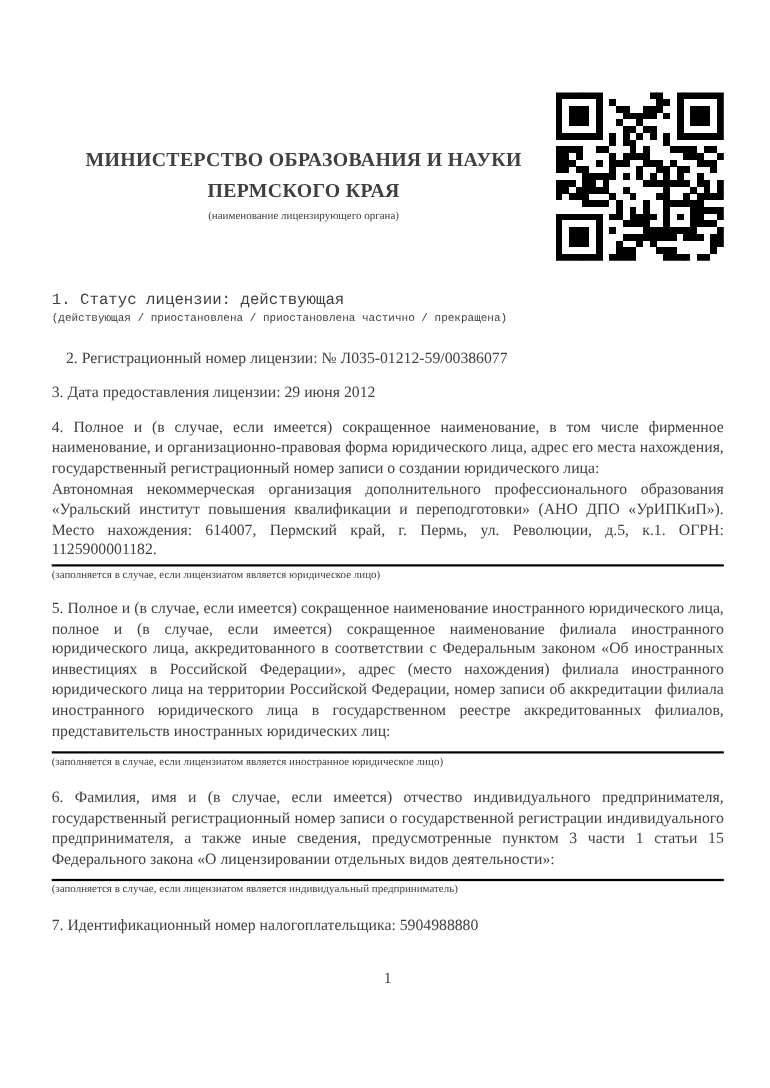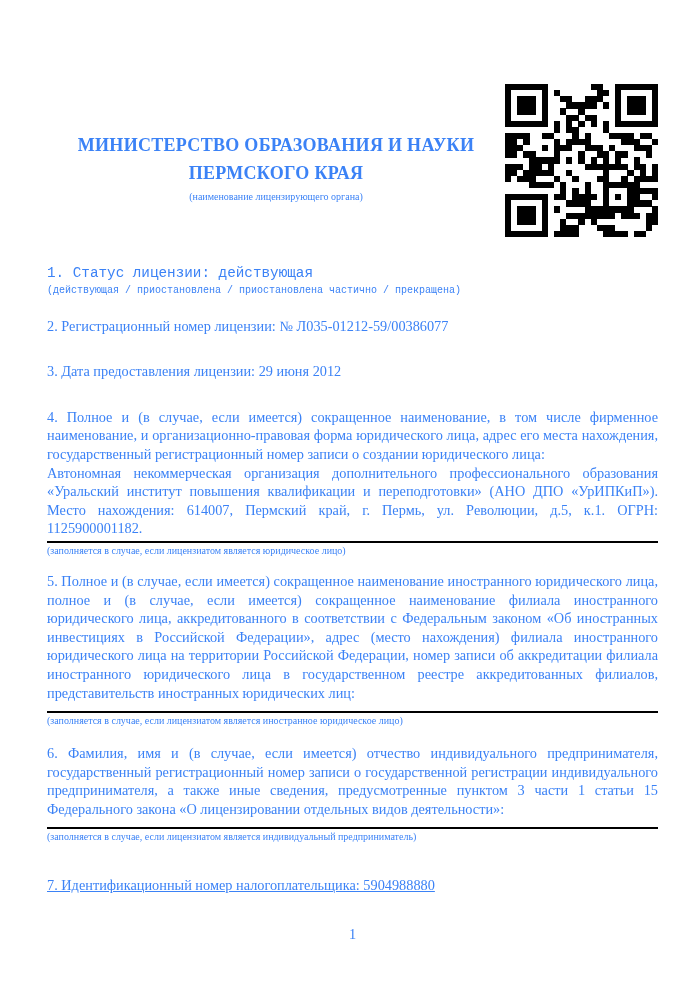--- a/index.html
+++ b/index.html
@@ -2,21 +2,21 @@
 <html lang="ru"><head>
 <meta charset="utf-8">
 <style>
   html, body { margin: 0; padding: 0; background: #ffffff; }
   .page {
     position: relative;
     width: 700px;
     height: 989px;
     margin: 0 auto;
     background: #ffffff;
-    color: #3b82f6;
+    color: #404040;
     font-family: "Liberation Serif", "DejaVu Serif", serif;
     font-size: 14.3px;
     line-height: 18.6px;
     box-sizing: border-box;
     padding: 84px 42px 0 47px;
     overflow: hidden;
   }
   .header { display: flex; align-items: flex-start; }
   .header-left { width: 458px; text-align: center; padding-top: 47px; }
   .ministry-title {
@@ -24,26 +24,26 @@
     font-size: 18px;
     line-height: 28px;
     letter-spacing: 0.3px;
   }
   .org-note { font-size: 10px; line-height: 13px; margin-top: 3px; }
   .qr-box { margin-left: auto; width: 153px; height: 153px; }
   .qr-box svg { display: block; width: 153px; height: 153px; }
 
   .subtitle { text-align: center; margin-top: 65px; }
 
-  .item { margin-top: 27px; }
+  .item { margin-top: 13px; }
   .item-m1 { margin-top: 27px; font-family: Liberation Mono, monospace; }
-  .item-m2 { margin-top: 20px; }
+  .item-m2 { margin-top: 20px; margin-left: 13px; }
   .item-m5 { margin-top: 15px; }
   .item-m6 { margin-top: 17px; }
-  .item-m7 { margin-top: 33px; text-decoration: underline; }
+  .item-m7 { margin-top: 17px; }
   .justified { text-align: justify; }
   .small-note {
     font-size: 10px;
     line-height: 13px;
     text-align: left;
     margin-top: 1px;
   }
   .rule { border-top: 2px solid #000000; margin-top: 3px; }
   .rule-gap { margin-top: 9px; }
 

